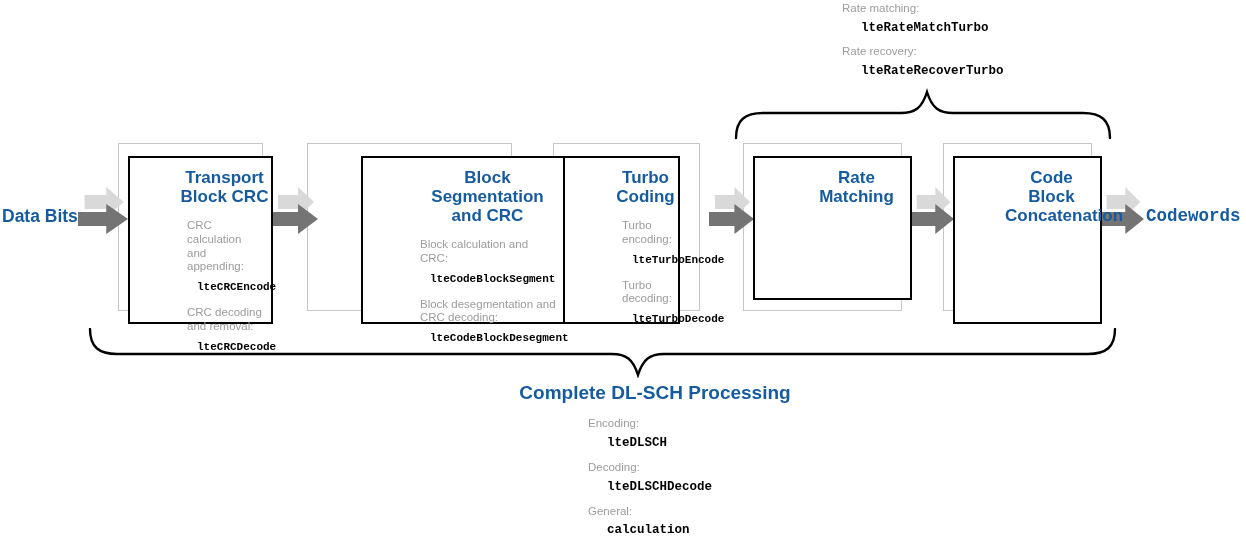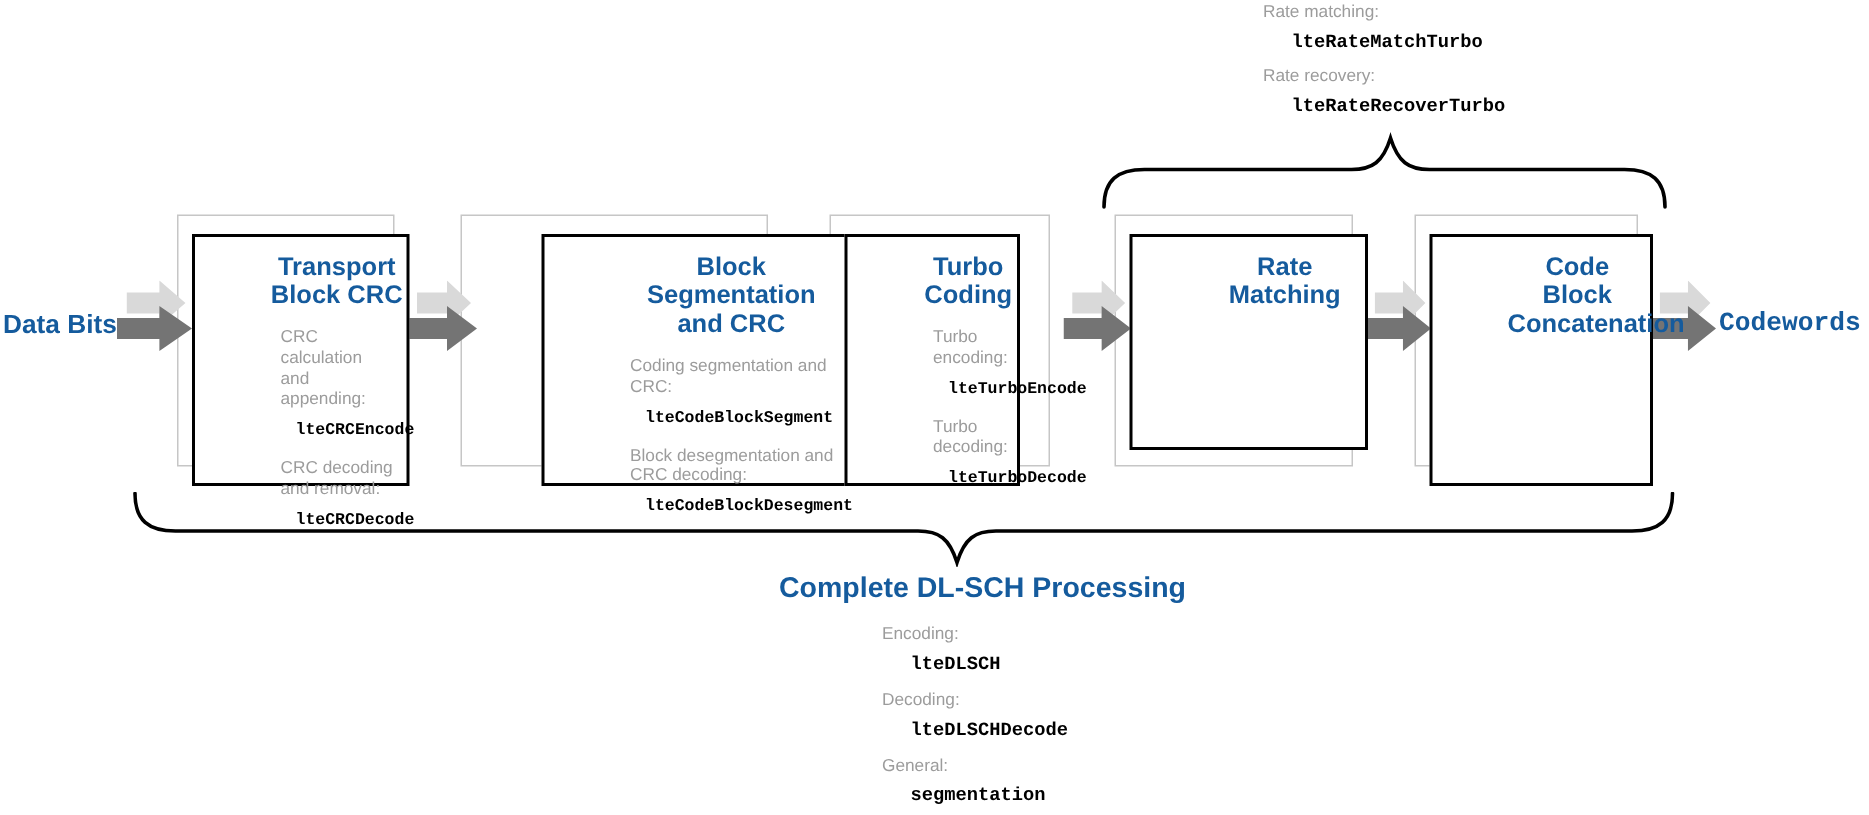--- a/index.html
+++ b/index.html
@@ -102,21 +102,21 @@
 and appending:</div>
     <div class="b-code">lteCRCEncode</div>
     <div class="b-label">CRC decoding
 and removal:</div>
     <div class="b-code">lteCRCDecode</div>
   </div>
 
   <div class="box" style="left:317px;top:156px;width:205px;height:168px;margin-left:44px;">
     <div class="box-title">Block Segmentation
 and CRC</div>
-    <div class="b-label">Coding segmentation and CRC:</div>
+    <div class="b-label">Block calculation and CRC:</div>
     <div class="b-code">lteCodeBlockSegment</div>
     <div class="b-label">Block desegmentation and
 CRC decoding:</div>
     <div class="b-code">lteCodeBlockDesegment</div>
   </div>
 
   <div class="box" style="left:563px;top:156px;width:117px;height:168px;">
     <div class="box-title">Turbo Coding</div>
     <div class="b-label">Turbo encoding:</div>
     <div class="b-code">lteTurboEncode</div>
@@ -138,16 +138,16 @@
   </svg>
 
   <div class="dlsch-title">Complete DL-SCH Processing</div>
 
   <div class="ann bottom-fns" style="left:588px;top:417px;">
     <div class="ann-label">Encoding:</div>
     <div class="ann-code">lteDLSCH</div>
     <div class="ann-label">Decoding:</div>
     <div class="ann-code">lteDLSCHDecode</div>
     <div class="ann-label">General:</div>
-    <div class="ann-code">segmentation</div>
+    <div class="ann-code">calculation</div>
   </div>
 
 </div>
 
 </body></html>

